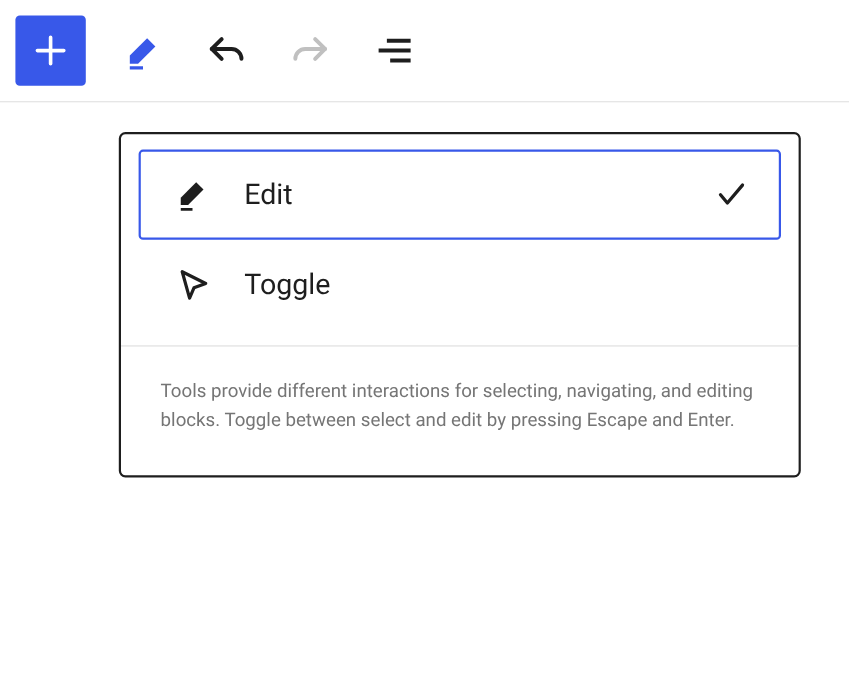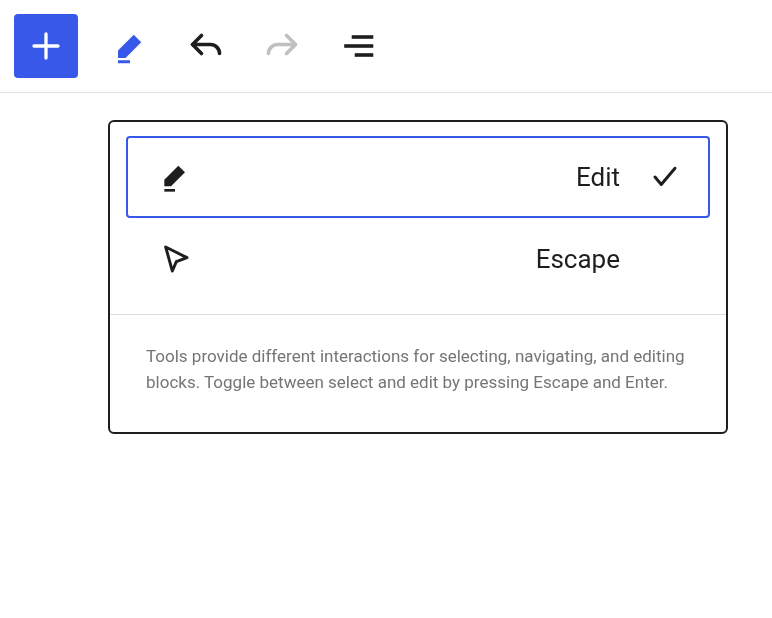--- a/index.html
+++ b/index.html
@@ -73,21 +73,20 @@
       width: 34px;
       display: inline-flex;
       align-items: center;
       justify-content: center;
     }
     .menu-item .mi-icon svg { width: 32px; height: 32px; }
     .menu-item .mi-label {
       font-size: 26px;
       color: #1e1e1e;
       flex: 1;
-      text-align: right;
     }
     .menu-item .mi-check {
       width: 30px;
       display: inline-flex;
       align-items: center;
       justify-content: center;
     }
     .menu-item .mi-check svg { width: 30px; height: 30px; }
     .dropdown-divider {
       height: 1px;
@@ -154,19 +153,19 @@
           <path d="M4 12l5 6L20 5" stroke="#1e1e1e" stroke-width="2.4" fill="none" stroke-linecap="round" stroke-linejoin="round"></path>
         </svg>
       </span>
     </div>
     <div class="menu-item">
       <span class="mi-icon">
         <svg viewBox="0 0 24 24">
           <path d="M5 3l5 18 3-7 8-3L5 3z" fill="none" stroke="#1e1e1e" stroke-width="2.2" stroke-linejoin="round"></path>
         </svg>
       </span>
-      <span class="mi-label">Escape</span>
+      <span class="mi-label">Toggle</span>
       <span class="mi-check"></span>
     </div>
   </div>
   <div class="dropdown-divider"></div>
   <div class="help-text">Tools provide different interactions for selecting, navigating, and editing blocks. Toggle between select and edit by pressing Escape and Enter.</div>
 </div>
 
 </body></html>

